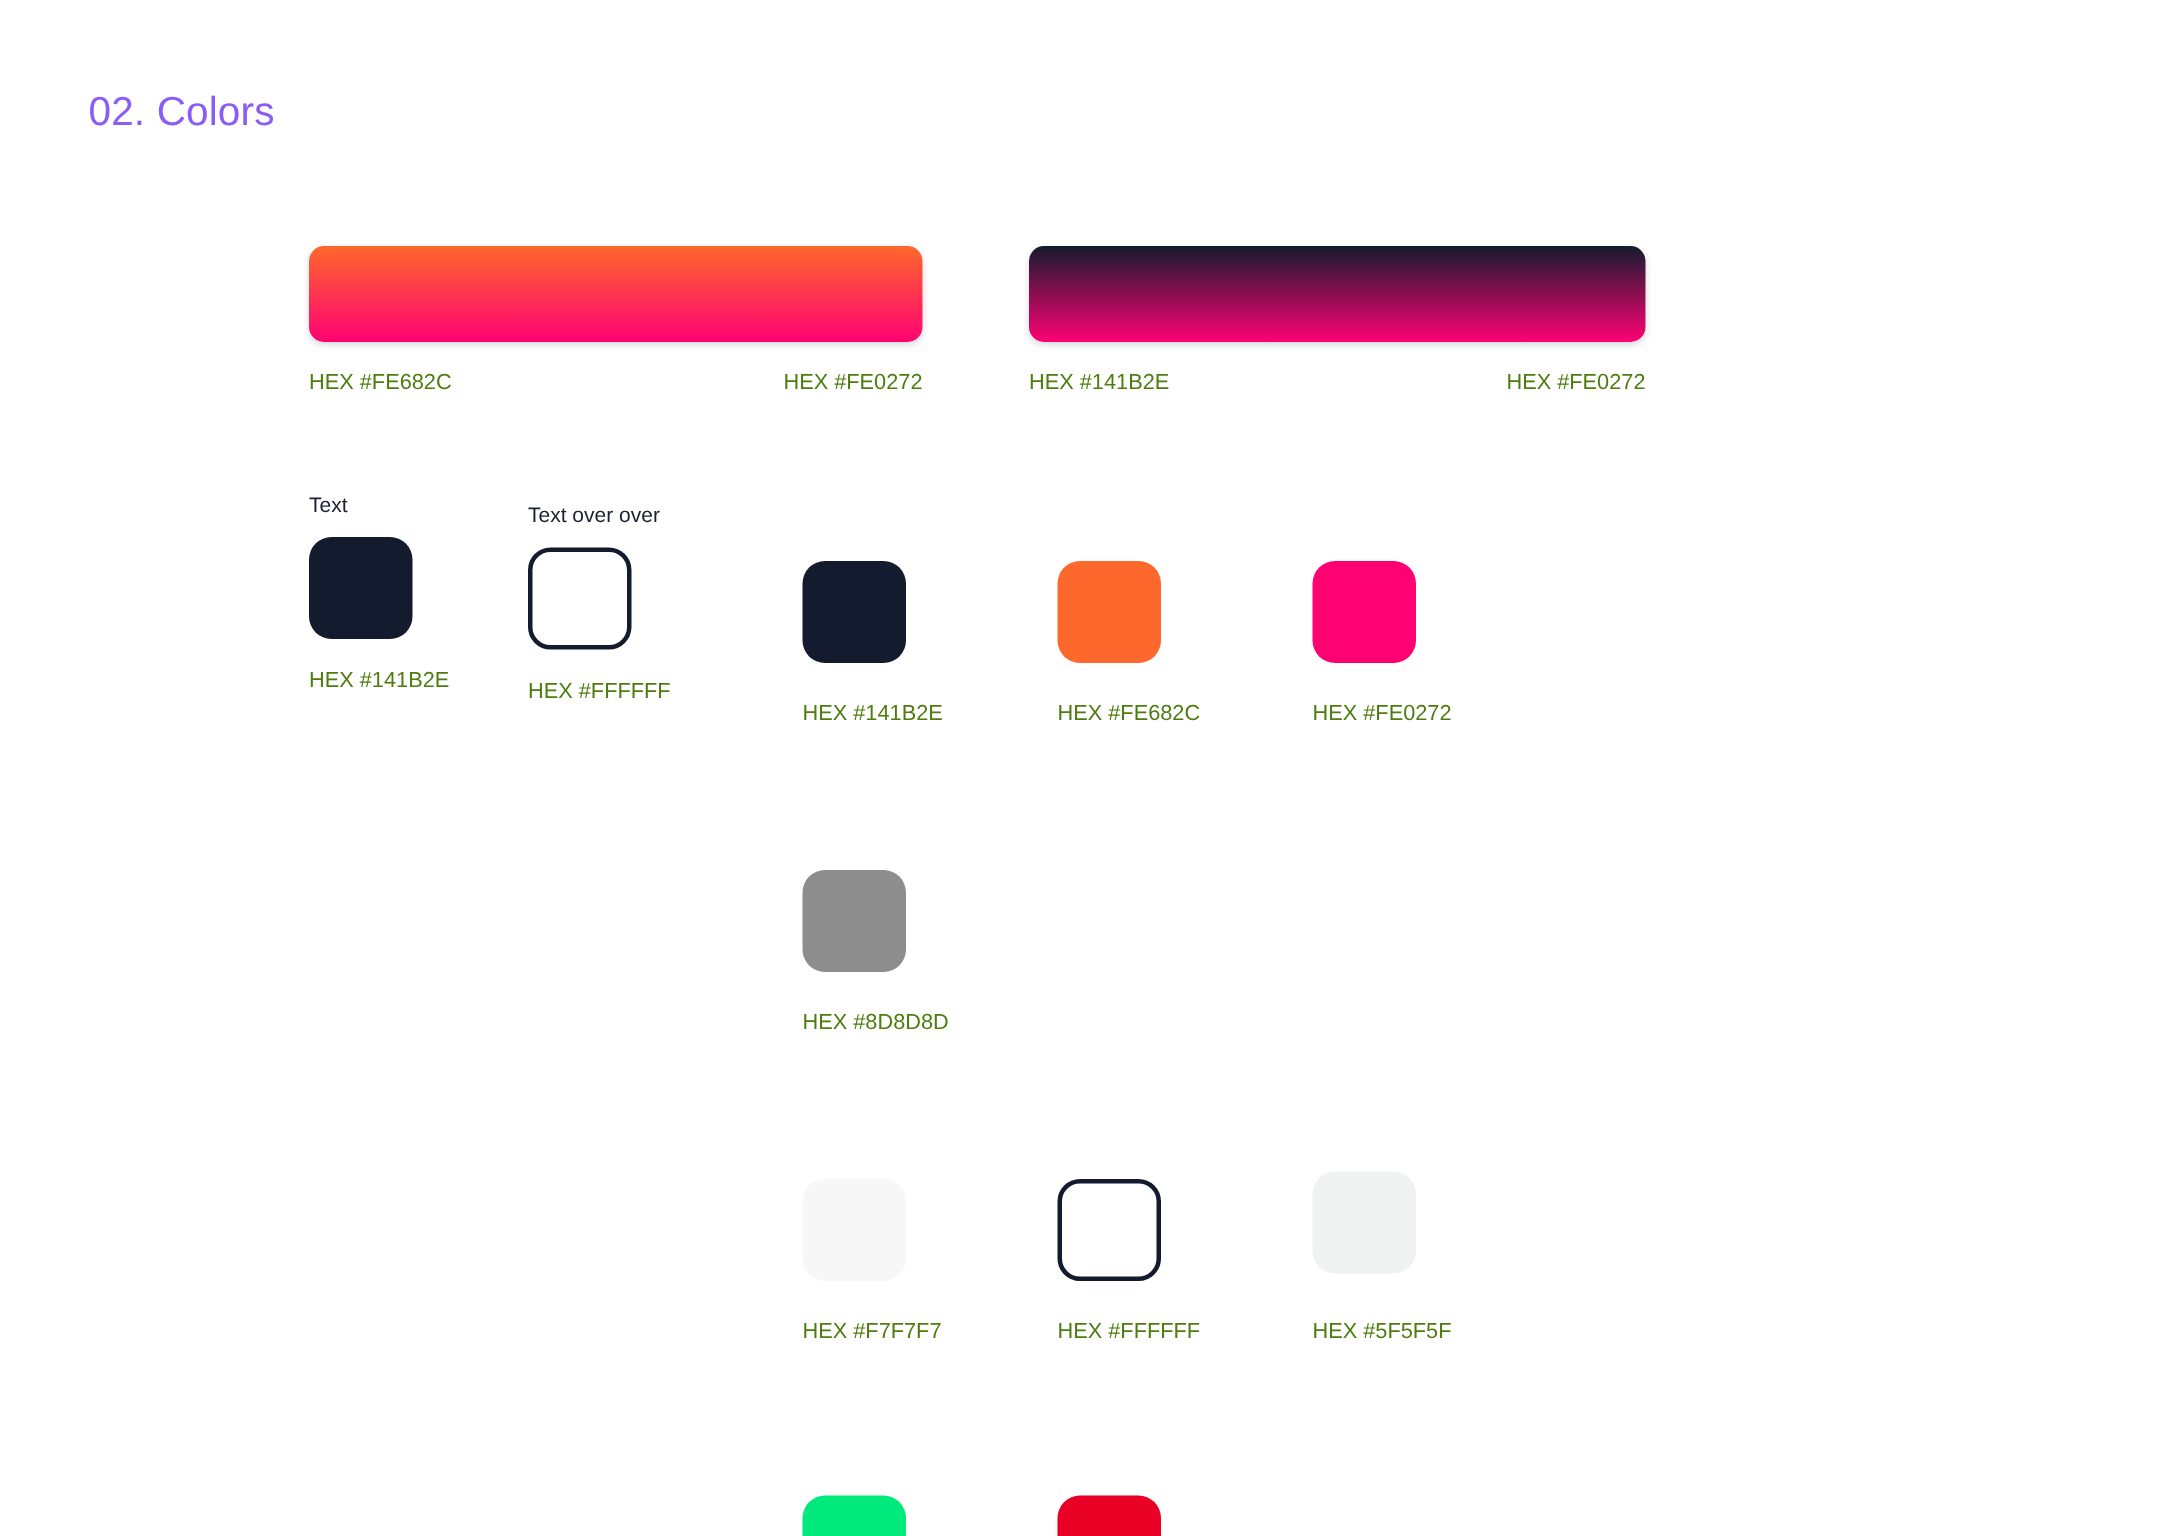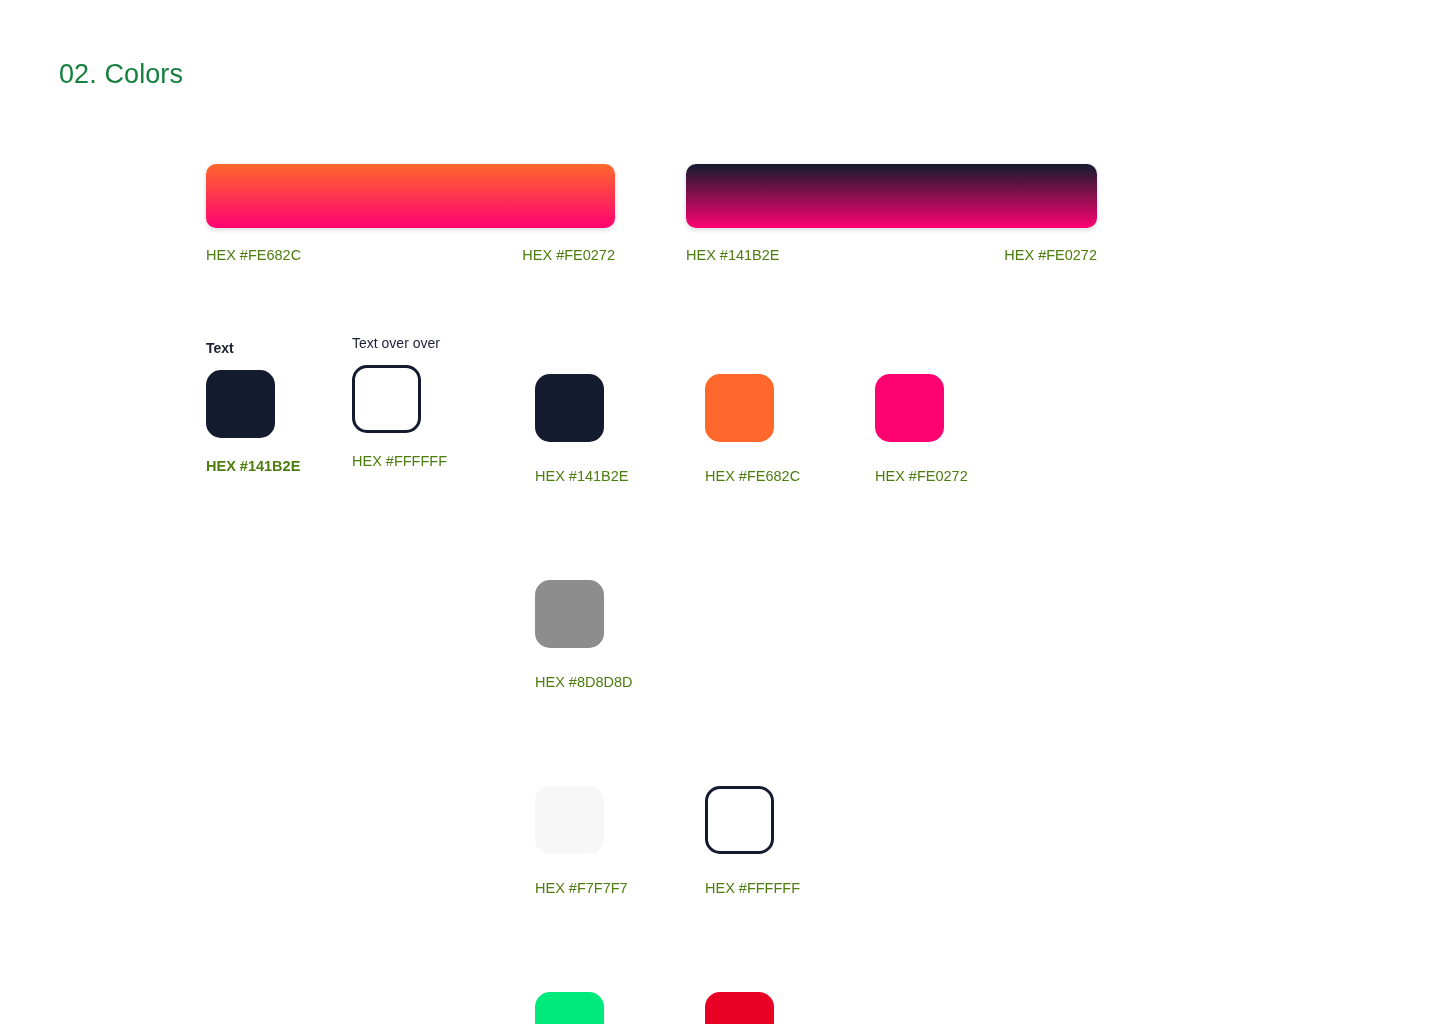--- a/index.html
+++ b/index.html
@@ -73,21 +73,21 @@
     box-sizing: border-box;
   }
   .chip.outlined {
     background: #FFFFFF;
     border: 3px solid #141B2E;
   }
   .named-swatch .hexlabel {
     margin-top: 19px;
   }
 
-  #swatch-text { left: 206px; top: 339px; font-weight: bold; }
+  #swatch-text { left: 206px; top: 327px; }
   #swatch-text-over-dark { left: 352px; top: 334px; }
 
   
   .palette-grid {
     position: absolute;
     left: 535px;
     top: 374px;
     width: 520px;
   }
   .palette-row {
@@ -113,21 +113,21 @@
     position: relative;
     top: -5px;
   }
   .palette-cell.raised .hexlabel {
     margin-top: 30px;
   }
 </style>
 </head>
 <body style="background: rgb(255, 255, 255);">
 
-<h1 class="page-title" style="color: #15803d;">02. Colors</h1>
+<h1 class="page-title" style="color: #8b5cf6;">02. Colors</h1>
 
 <div class="gradient-block" id="gradient-warm">
   <div class="gradient-bar" style="background: linear-gradient(rgb(254, 104, 44) 0%, rgb(254, 2, 114) 100%);"></div>
   <div class="gradient-labels">
     <span class="hexlabel">HEX #FE682C</span>
     <span class="hexlabel">HEX #FE0272</span>
   </div>
 </div>
 
 <div class="gradient-block" id="gradient-dark">
@@ -173,20 +173,24 @@
     </div>
     <div class="palette-row">
       <div class="palette-cell">
         <div class="chip" style="background: rgb(247, 247, 247);"></div>
         <div class="hexlabel">HEX #F7F7F7</div>
       </div>
       <div class="palette-cell">
         <div class="chip outlined" style="background: rgb(255, 255, 255); border: 3px solid rgb(20, 27, 46);"></div>
         <div class="hexlabel">HEX #FFFFFF</div>
       </div>
+      <div class="palette-cell raised">
+        <div class="chip" style="background: rgb(240, 241, 241);"></div>
+        <div class="hexlabel">HEX #5F5F5F</div>
+      </div>
     </div>
     <div class="palette-row">
       <div class="palette-cell">
         <div class="chip" style="background: rgb(0, 233, 124);"></div>
       </div>
       <div class="palette-cell">
         <div class="chip" style="background: rgb(233, 0, 37);"></div>
       </div>
     </div>
   </div>

